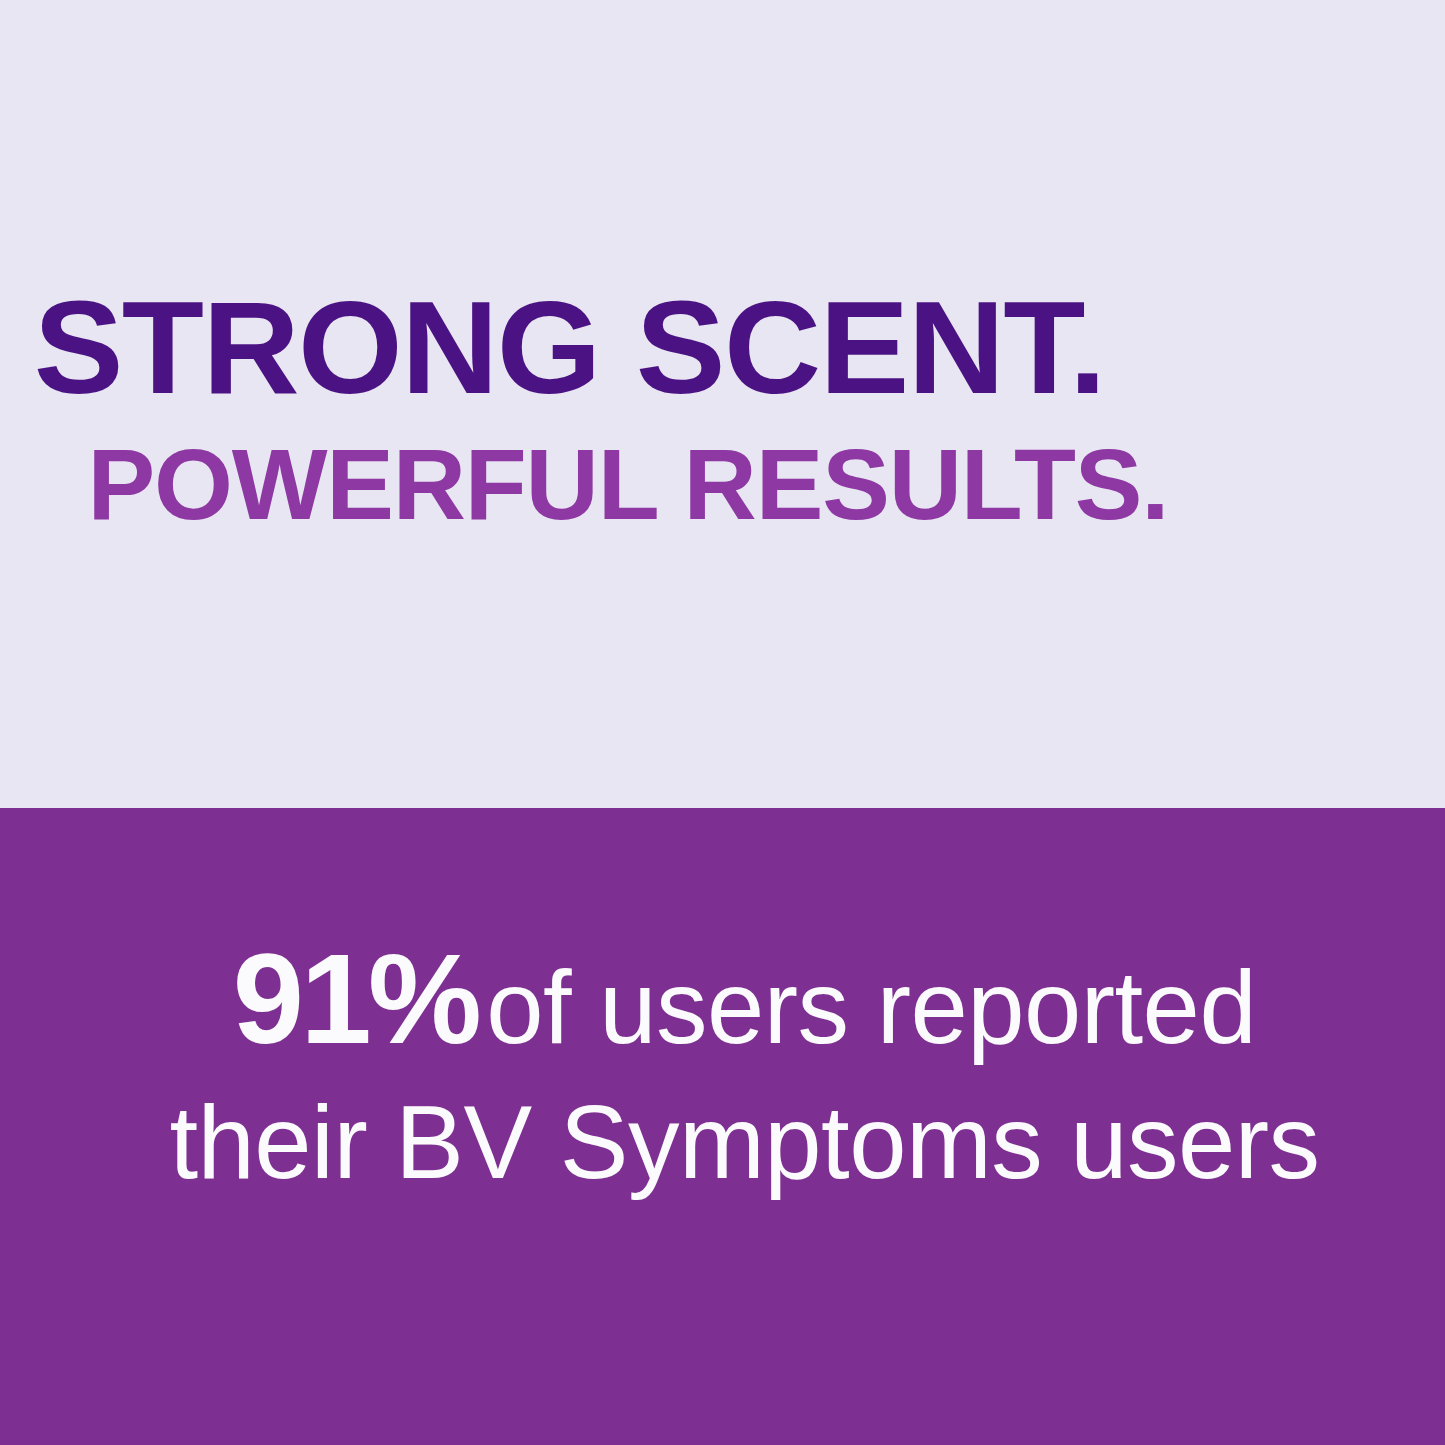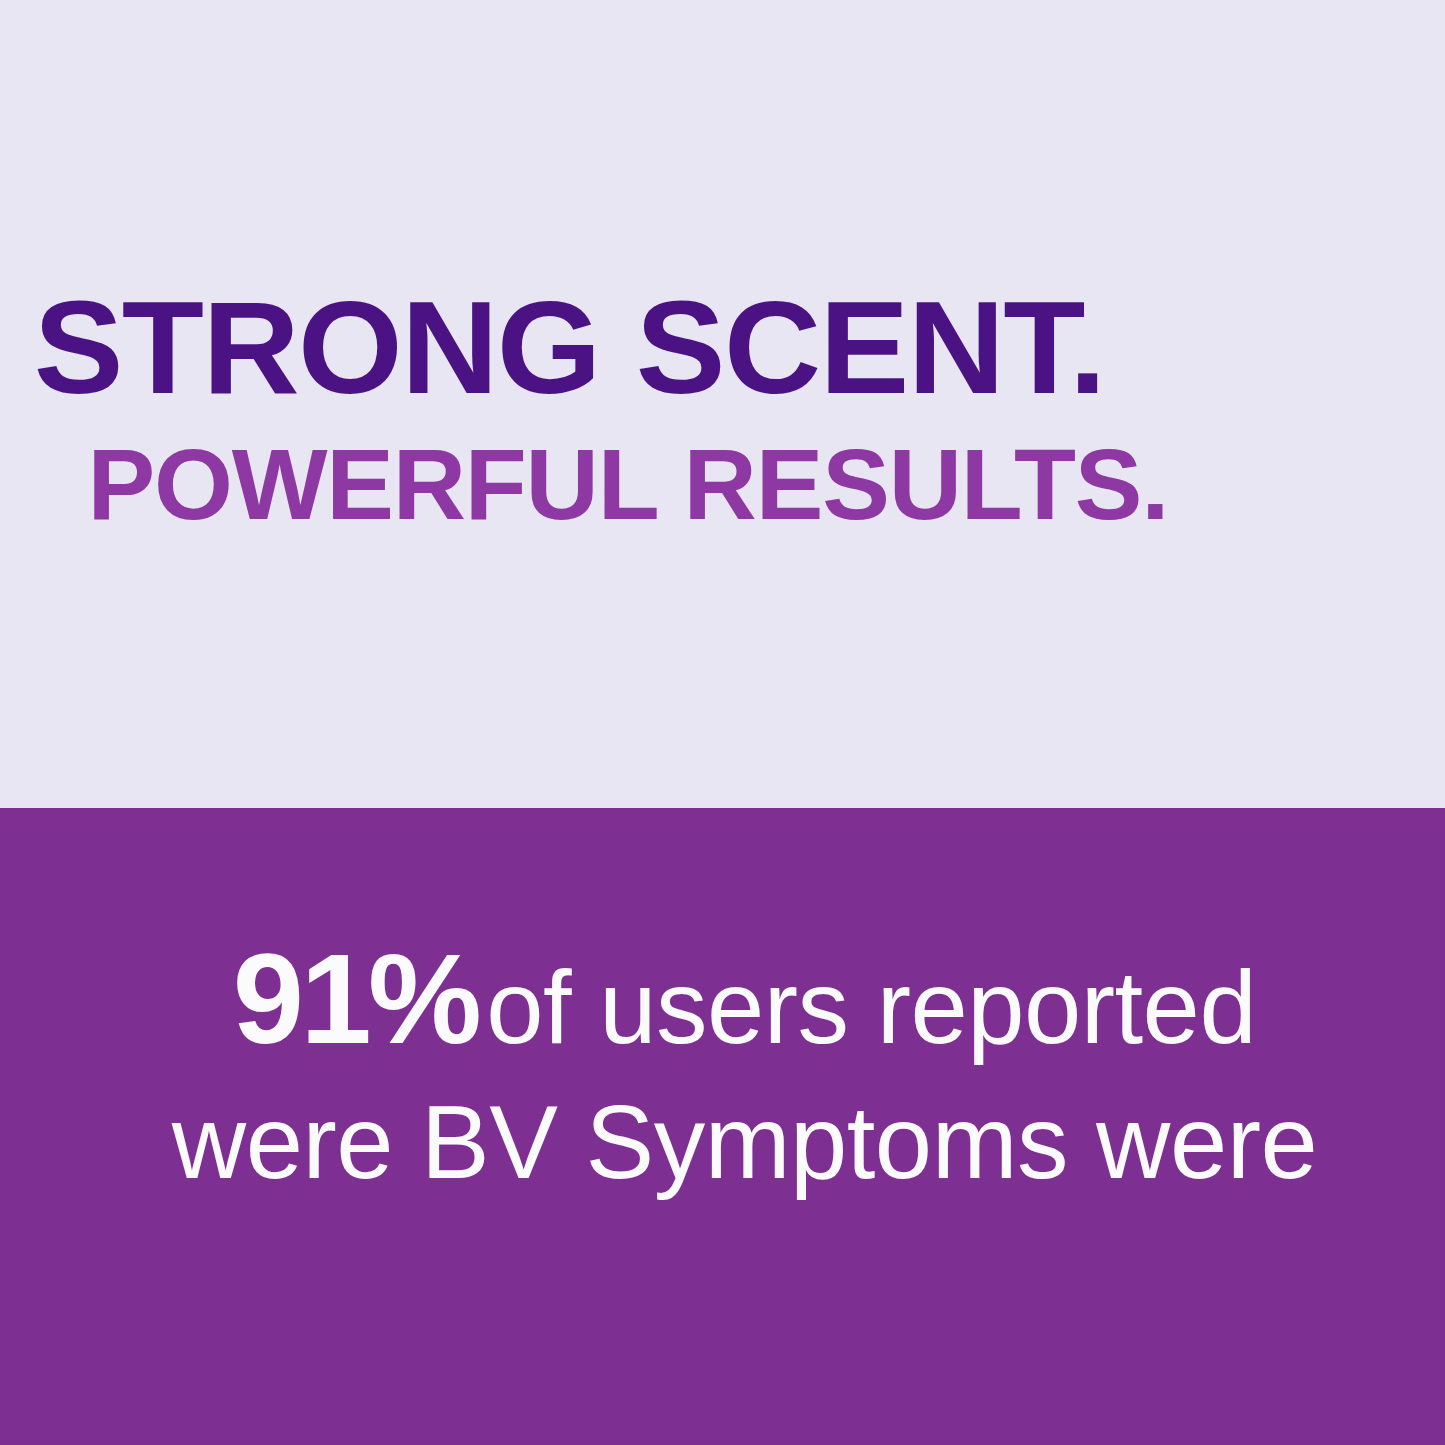--- a/index.html
+++ b/index.html
@@ -125,20 +125,20 @@
   </section>
 
   <section class="stat-panel">
 
     <div class="stat-block">
 
       <span class="stat-line">
         <span class="stat-figure">91%</span><span>of users reported</span>
       </span>
 
-      <span class="stat-line">were BV Symptoms were</span>
+      <span class="stat-line">their BV Symptoms users</span>
 
 
     </div>
 
   </section>
 
 </div>
 
 </body></html>

